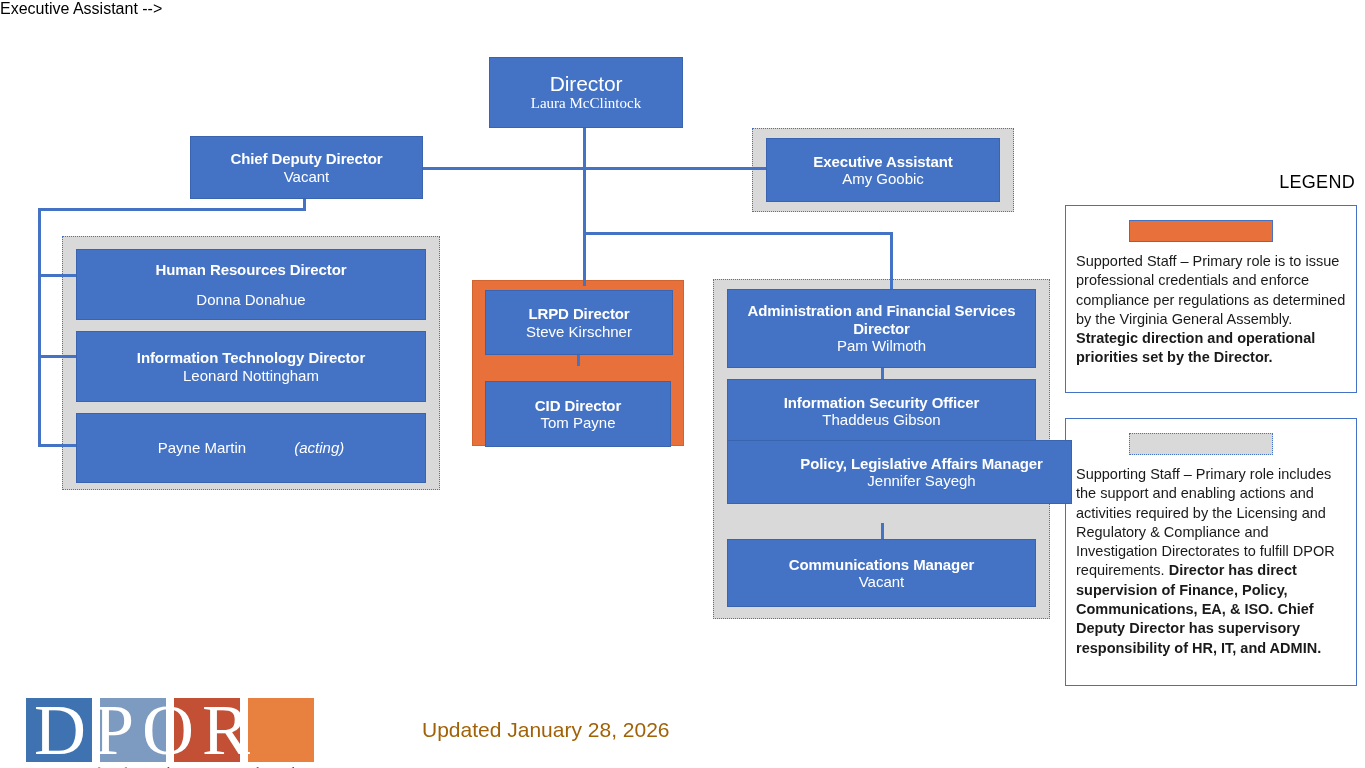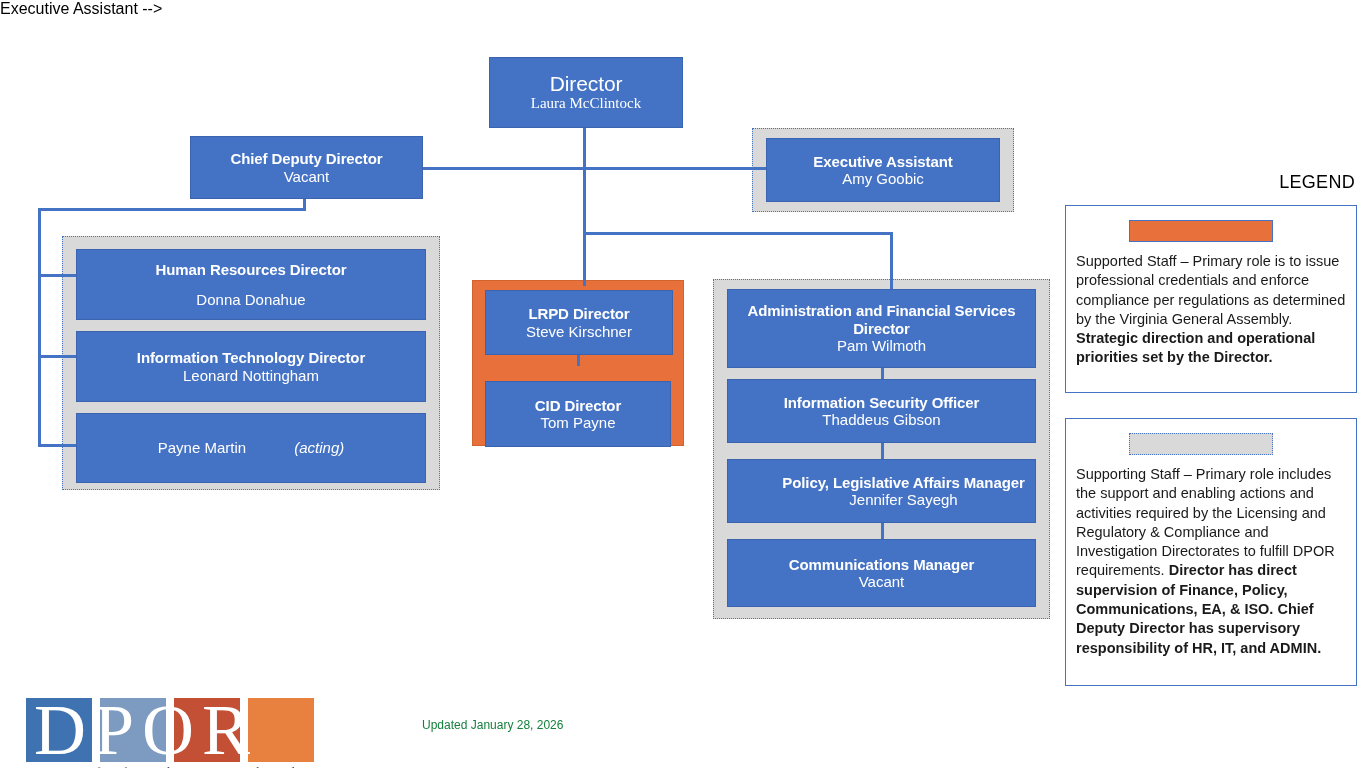--- a/index.html
+++ b/index.html
@@ -115,22 +115,22 @@
     line-height: 1.33;
     color: #1a1a1a;
   }
   .legend-text b { font-weight: bold; }
 
   
   #updated-label {
     position: absolute;
     left: 422px;
     top: 718px;
-    font-size: 12px;
-    color: #15803d;
+    font-size: 21px;
+    color: #a16207;
   }
 
   
   #dpor-logo {
     position: absolute;
     left: 22px;
     top: 698px;
     width: 292px;
     height: 88px;
   }
@@ -265,21 +265,21 @@
 <div class="node" style="left:727px; top:289px; width:309px; height:79px;">
   <span class="title">Administration and Financial Services Director</span>
   <span class="name">Pam Wilmoth</span>
 </div>
 
 <div class="node" style="left:727px; top:379px; width:309px; height:64px;">
   <span class="title">Information Security Officer</span>
   <span class="name">Thaddeus Gibson</span>
 </div>
 
-<div class="node" style="left:727px; top:459px; width:309px; height:64px;padding-left:44px;">
+<div class="node" style="left:727px; top:440px; width:345px; height:64px;padding-left:44px;">
   <span class="title">Policy, Legislative Affairs Manager</span>
   <span class="name">Jennifer Sayegh</span>
 </div>
 
 <div class="node" style="left:727px; top:539px; width:309px; height:68px;">
   <span class="title">Communications Manager</span>
   <span class="name">Vacant</span>
 </div>
 
 

